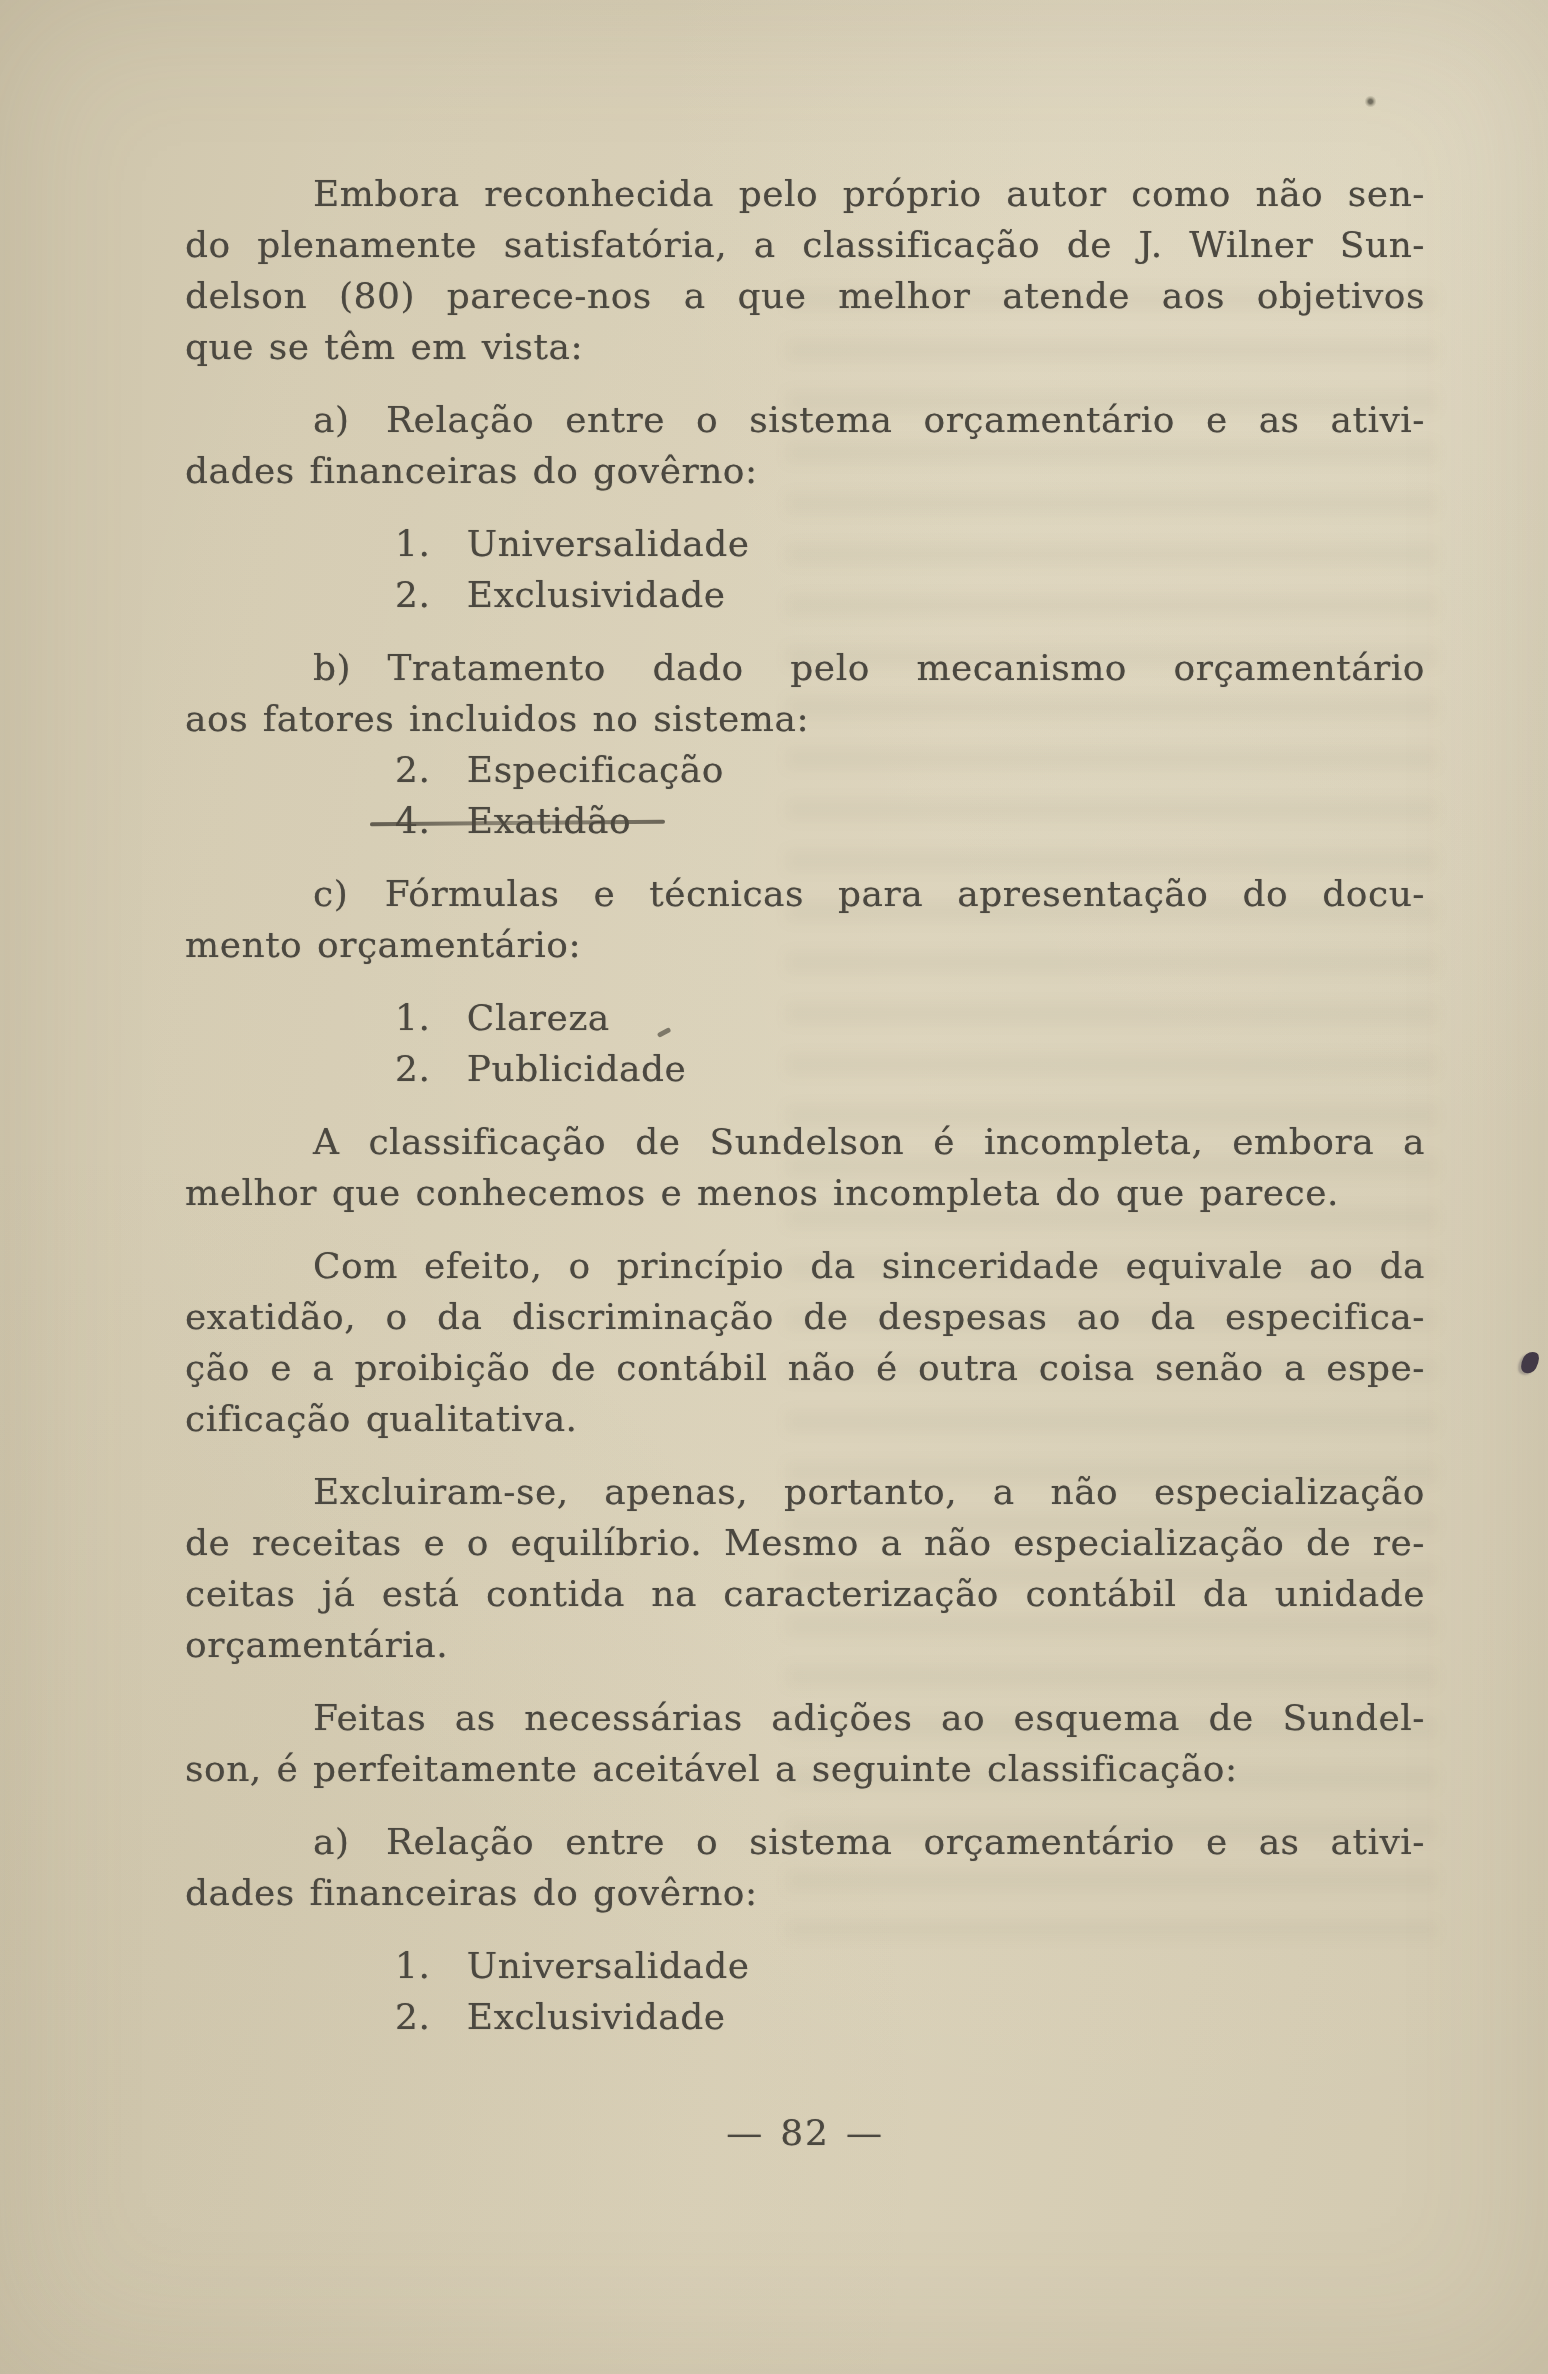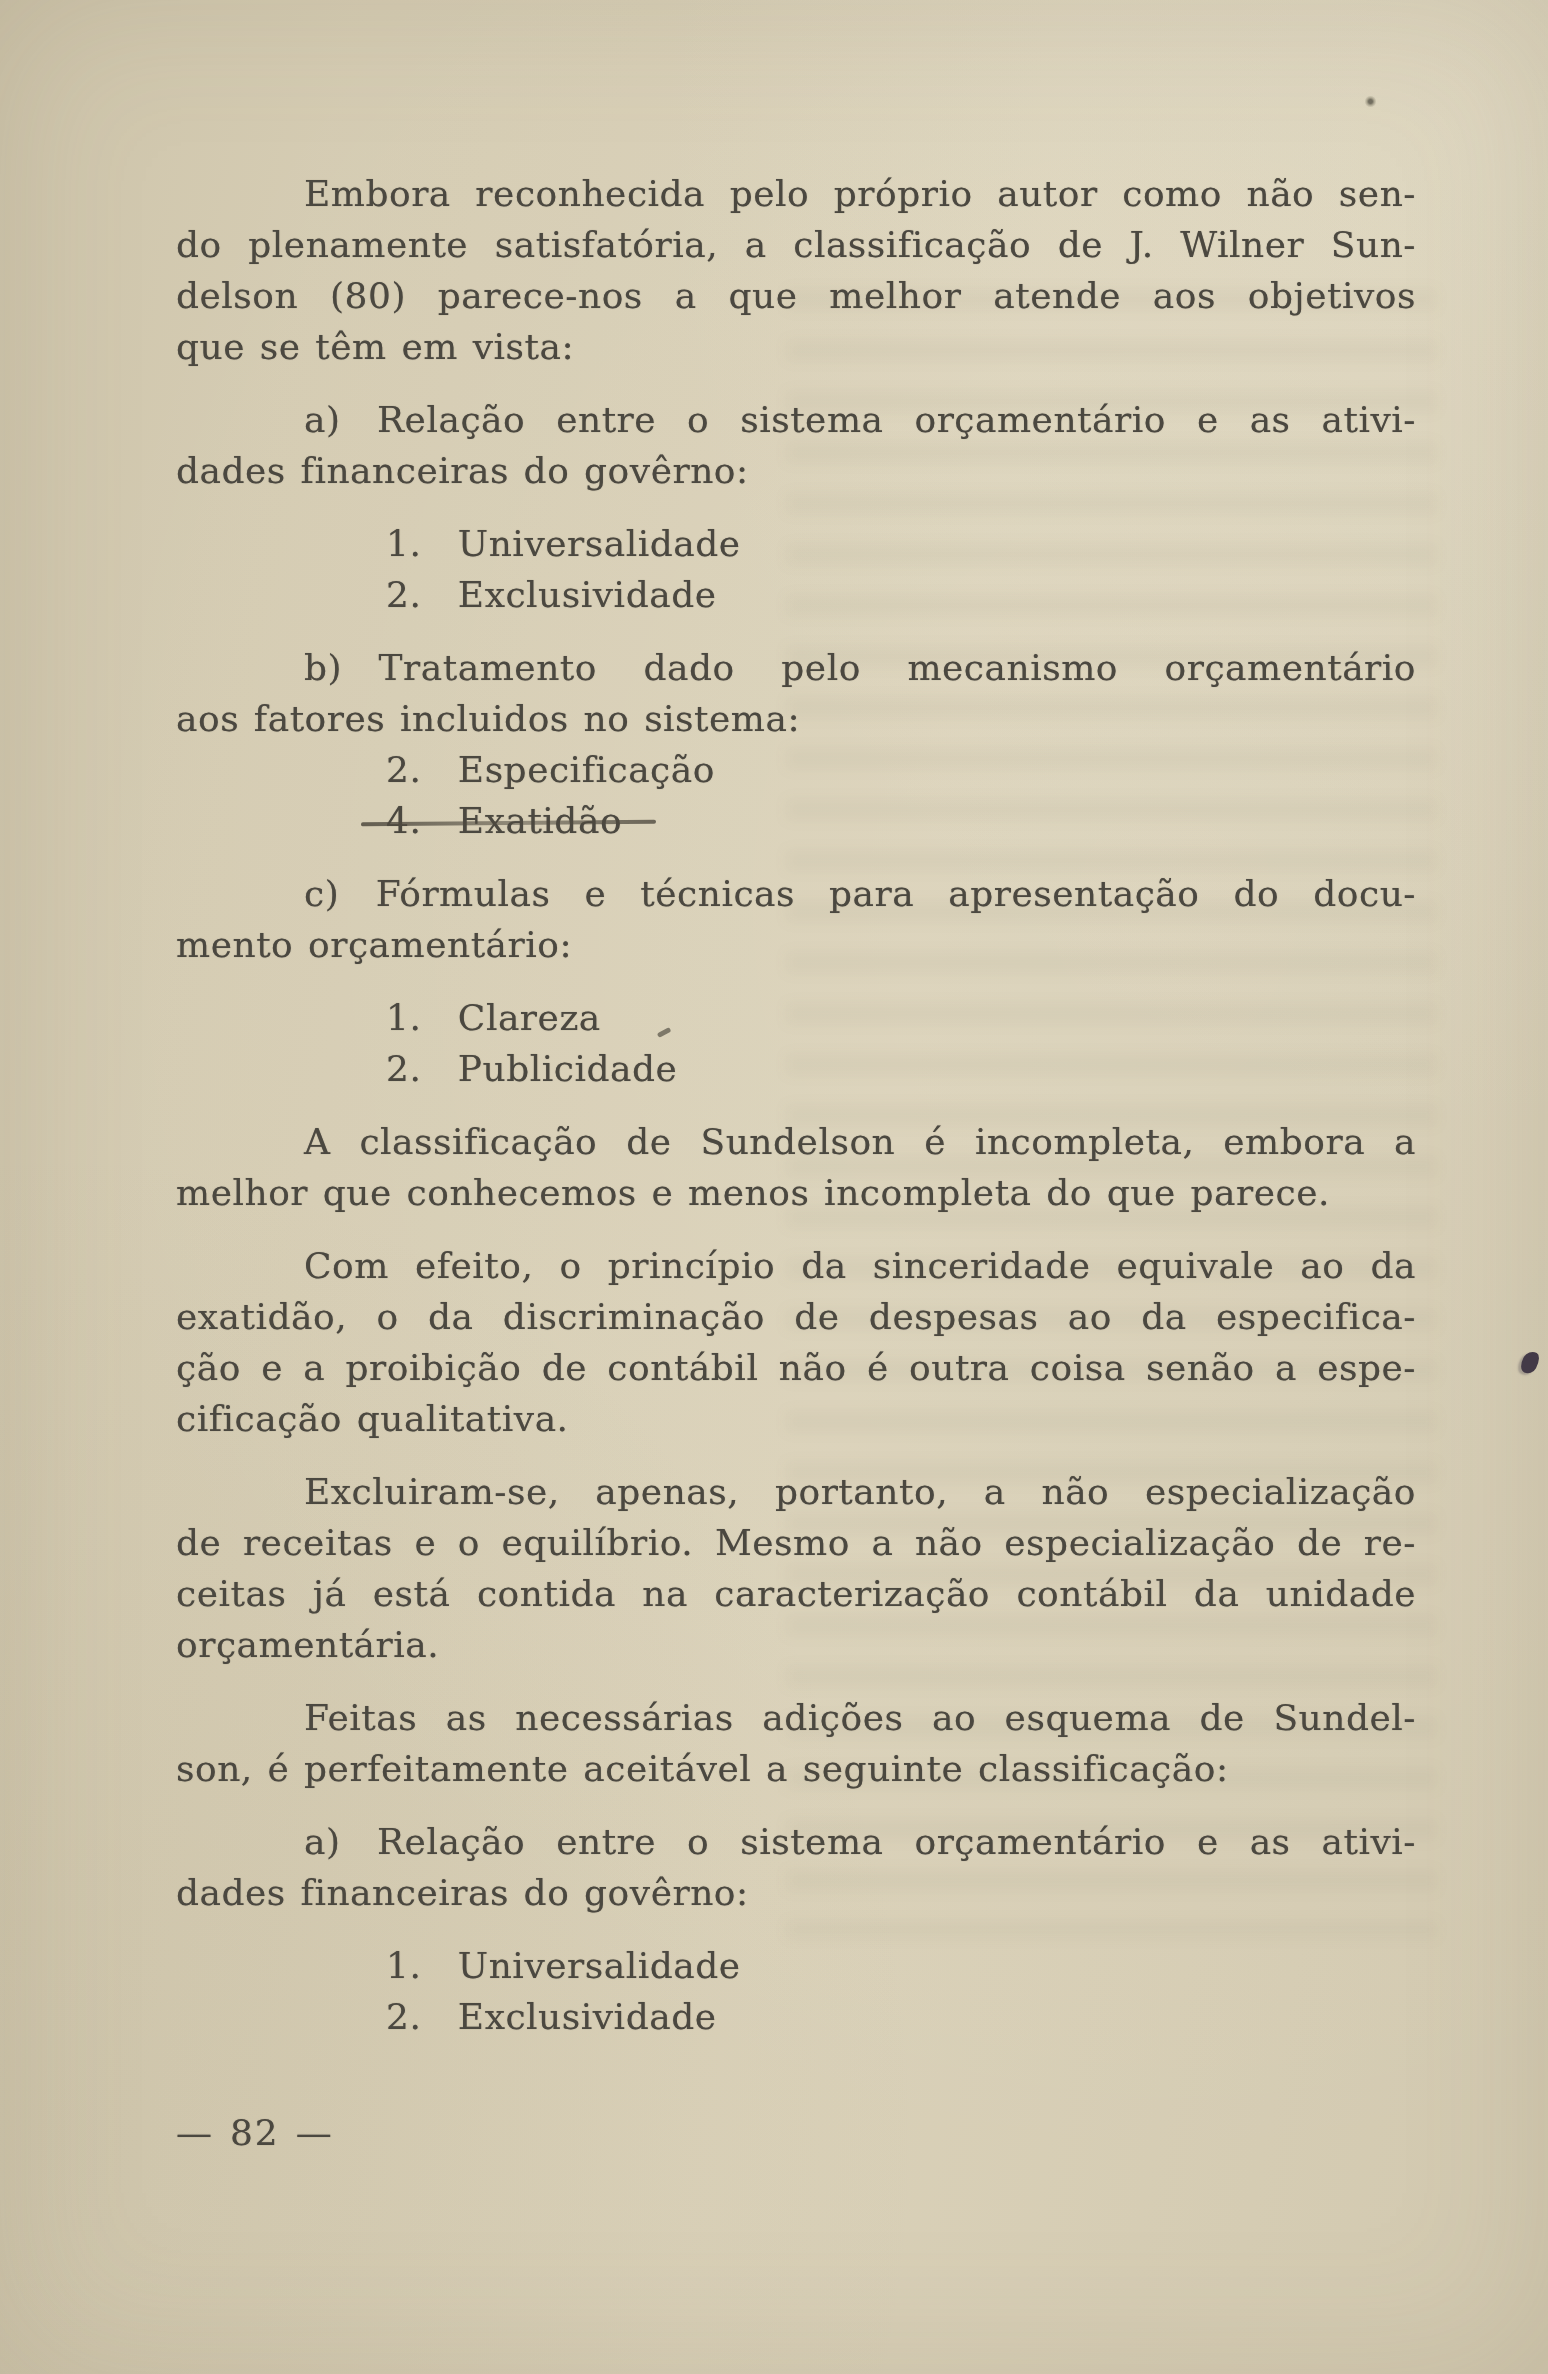--- a/index.html
+++ b/index.html
@@ -29,21 +29,21 @@
       rgba(120,112,90,0.00) 0px, rgba(120,112,90,0.00) 13.2px,
       rgba(116,108,86,0.09) 14px, rgba(116,108,86,0.09) 37px,
       rgba(120,112,90,0.00) 38px, rgba(120,112,90,0.00) 51px);
     filter: blur(6.6px);
     opacity: 0.55;
     pointer-events: none;
   }
 
   .textcol {
     position: absolute;
-    left: 176px;
+    left: 185px;
     top: 168px;
     width: 1240px;
     font-size: 36px;
     line-height: 51px;
     letter-spacing: 0.5px;
     word-spacing: 2.8px;
     text-shadow: 0 0 0.9px rgba(72,68,58,0.55);
   }
 
   .ln { height: 51px; white-space: nowrap; }
@@ -60,21 +60,21 @@
     width: 295px; height: 3.8px;
     background: linear-gradient(90deg,
       rgba(78,73,62,0.85), rgba(78,73,62,0.50) 55%, rgba(78,73,62,0.80));
     border-radius: 1.9px;
     transform: rotate(-0.5deg);
   }
 
   .pagenum {
     margin-top: 65px;
     height: 51px;
-    text-align: left;
+    text-align: center;
     letter-spacing: 1.9px;
     white-space: nowrap;
   }
 
   
   .spk { position: absolute; pointer-events: none; }
   .spk-dot {
     left: 1364px; top: 95px; width: 13.2px; height: 13.2px;
     background: radial-gradient(circle at 50% 50%,
       rgba(108,104,90,0.95) 0 1.9px, rgba(138,133,113,0.55) 3.8px, transparent 65%);

